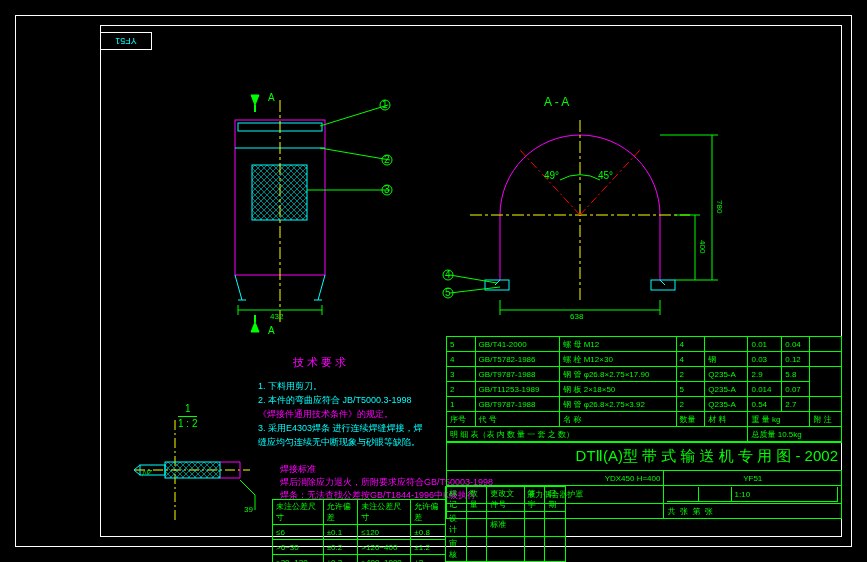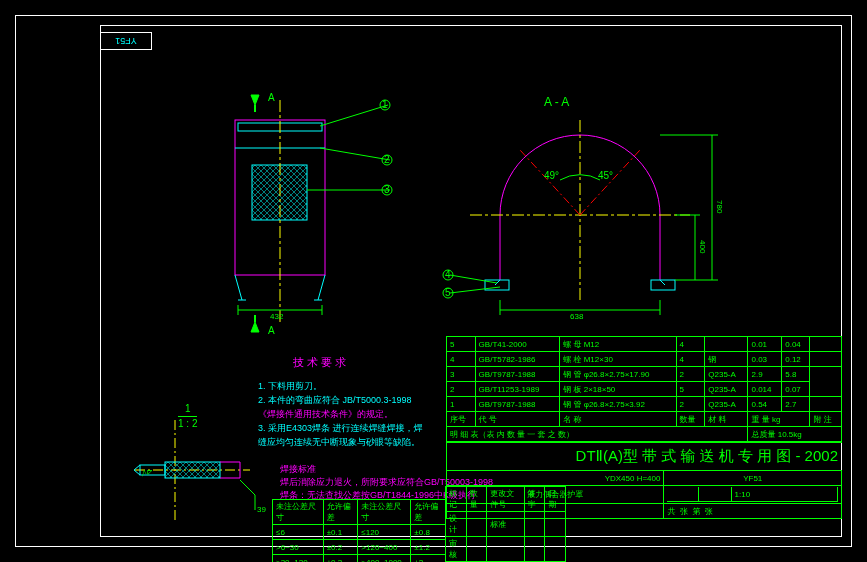--- a/index.html
+++ b/index.html
@@ -129,21 +129,21 @@
 <span class="abs cg" style="left:544px;top:170px">49°</span>
 <span class="abs cg" style="left:598px;top:170px">45°</span>
 
 <span class="abs dim" style="left:715px;top:200px;writing-mode:vertical-rl">780</span>
 <span class="abs dim" style="left:698px;top:240px;writing-mode:vertical-rl">400</span>
 <span class="abs dim" style="left:570px;top:312px">638</span>
 <span class="abs dim" style="left:270px;top:312px">432</span>
 
 <span class="abs cg" style="left:185px;top:403px">1</span>
 <span class="abs cg" style="left:178px;top:416px;border-top:1px solid #0f0;padding-top:1px">1 : 2</span>
-<span class="abs dim" style="left:257px;top:505px">39</span>
+<span class="abs dim" style="left:244px;top:505px">39</span>
 <span class="abs cg" style="left:142px;top:468px;font-size:8px;transform:rotate(180deg)">⊿√</span>
 
 <div class="abs" style="left:258px;top:355px">
   <div class="t abs cm" style="left:35px;top:0;font-size:11px">技 术 要 求</div>
   <div class="note" style="margin-top:24px">
     <div>1. 下料用剪刀。</div>
     <div>2. 本件的弯曲应符合 JB/T5000.3-1998</div>
     <div class="t">《焊接件通用技术条件》的规定。</div>
     <div>3. 采用E4303焊条 进行连续焊缝焊接，焊</div>
     <div>缝应均匀连续无中断现象与砂眼等缺陷。</div>

